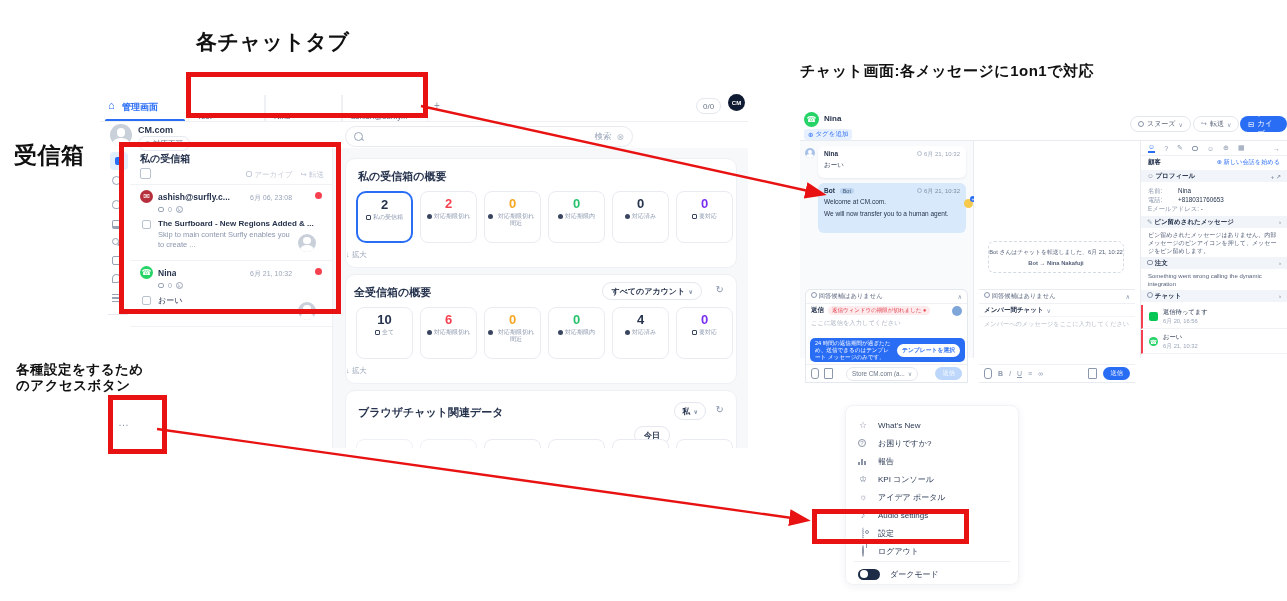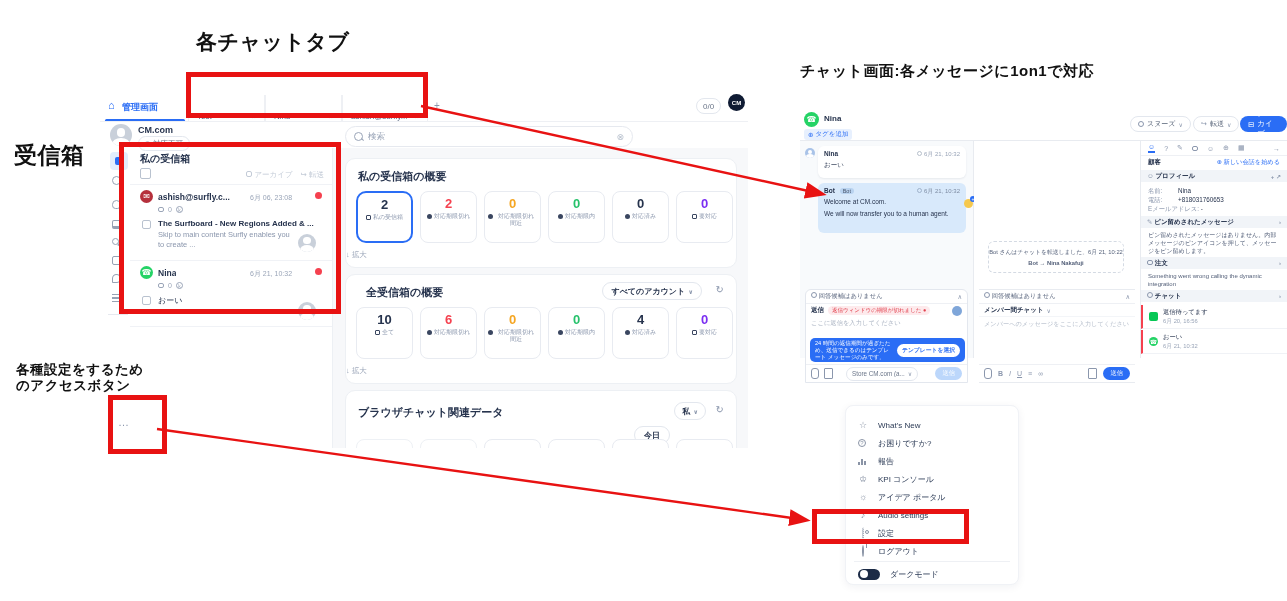--- a/index.html
+++ b/index.html
@@ -107,21 +107,21 @@
     <div class="abs" style="left:0;top:33px;width:648px;height:1px;background:#eef0f4;"></div>
 
     <div class="abs avatar" style="left:10px;top:36px;width:22px;height:22px;"></div>
     <div class="abs bold" style="left:38px;top:37px;font-size:9px;">CM.com</div>
     <div class="abs pill" style="left:38px;top:48px;height:13px;padding:0 6px;font-size:7.5px;">
       <span style="width:5px;height:5px;border-radius:50%;background:#c2cad6;display:inline-block;"></span>
       <span>対応不可</span>
     </div>
     <div class="abs" style="left:245px;top:38px;width:288px;height:21px;border:1px solid #e6e9ef;border-radius:11px;display:flex;align-items:center;padding:0 8px;box-sizing:border-box;gap:5px;">
       <span class="mag"></span>
-      <span style="color:#9aa5b8;font-size:8.5px;flex:1;">検索</span>
+      <span style="color:#9aa5b8;font-size:8.5px;flex:1;text-align:right;">検索</span>
       <span style="color:#b6bfcc;font-size:9px;">⊗</span>
     </div>
 
     <div class="abs" style="left:10px;top:64px;width:18px;height:18px;background:#e2edfd;border-radius:4px;display:flex;align-items:center;justify-content:center;">
       <span style="width:9px;height:8px;background:#2a6df5;border-radius:2px;display:block;"></span>
     </div>
     <div class="sideicon" style="top:88px;">
         <span class="i-circ" style="display:block;"></span>
       </div>
     <div class="sideicon" style="top:112px;">
@@ -233,21 +233,21 @@
               <span class="l">
                 <span class="sq-ic"></span>
                 <span>要対応</span>
               </span>
             </div>
         </div>
         <div class="expand" style="bottom:7px;"><span>↓</span> <span>拡大</span></div>
       </div>
 
       <div class="card" style="left:12px;top:126px;width:392px;height:110px;">
-        <div class="abs bold" style="left:20px;top:10px;font-size:11px;">全受信箱の概要</div>
+        <div class="abs bold" style="left:8px;top:10px;font-size:11px;">全受信箱の概要</div>
         <div class="abs pill" style="right:34px;top:7px;height:16px;padding:0 8px;font-size:8px;font-weight:bold;color:#26334d;">
           <span>すべてのアカウント</span>
             <span class="chev">∨</span>
         </div>
         <div class="abs" style="right:12px;top:9px;color:#8b97ad;font-size:10px;">↻</div>
         <div class="abs" style="left:10px;top:32px;display:flex;gap:7px;">
           <div class="stat">
               <span class="v v-dark">10</span>
               <span class="l">
                 <span class="sq-ic"></span>

